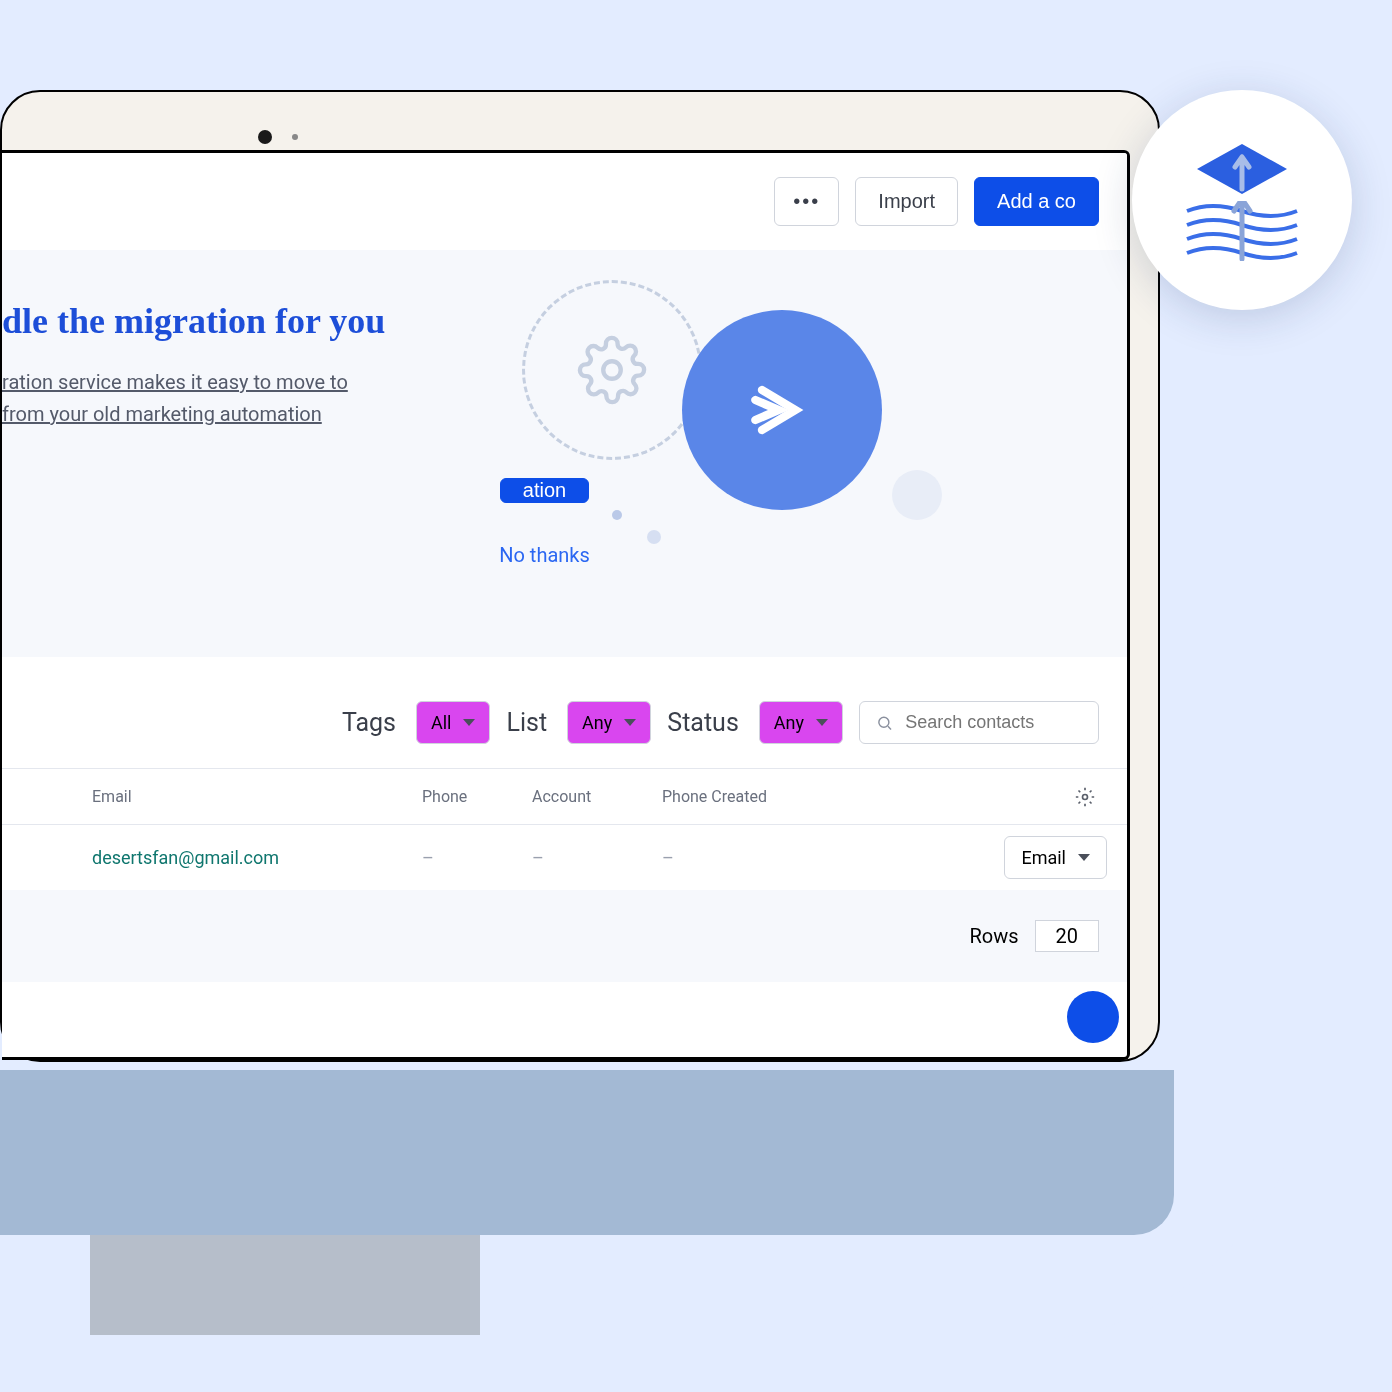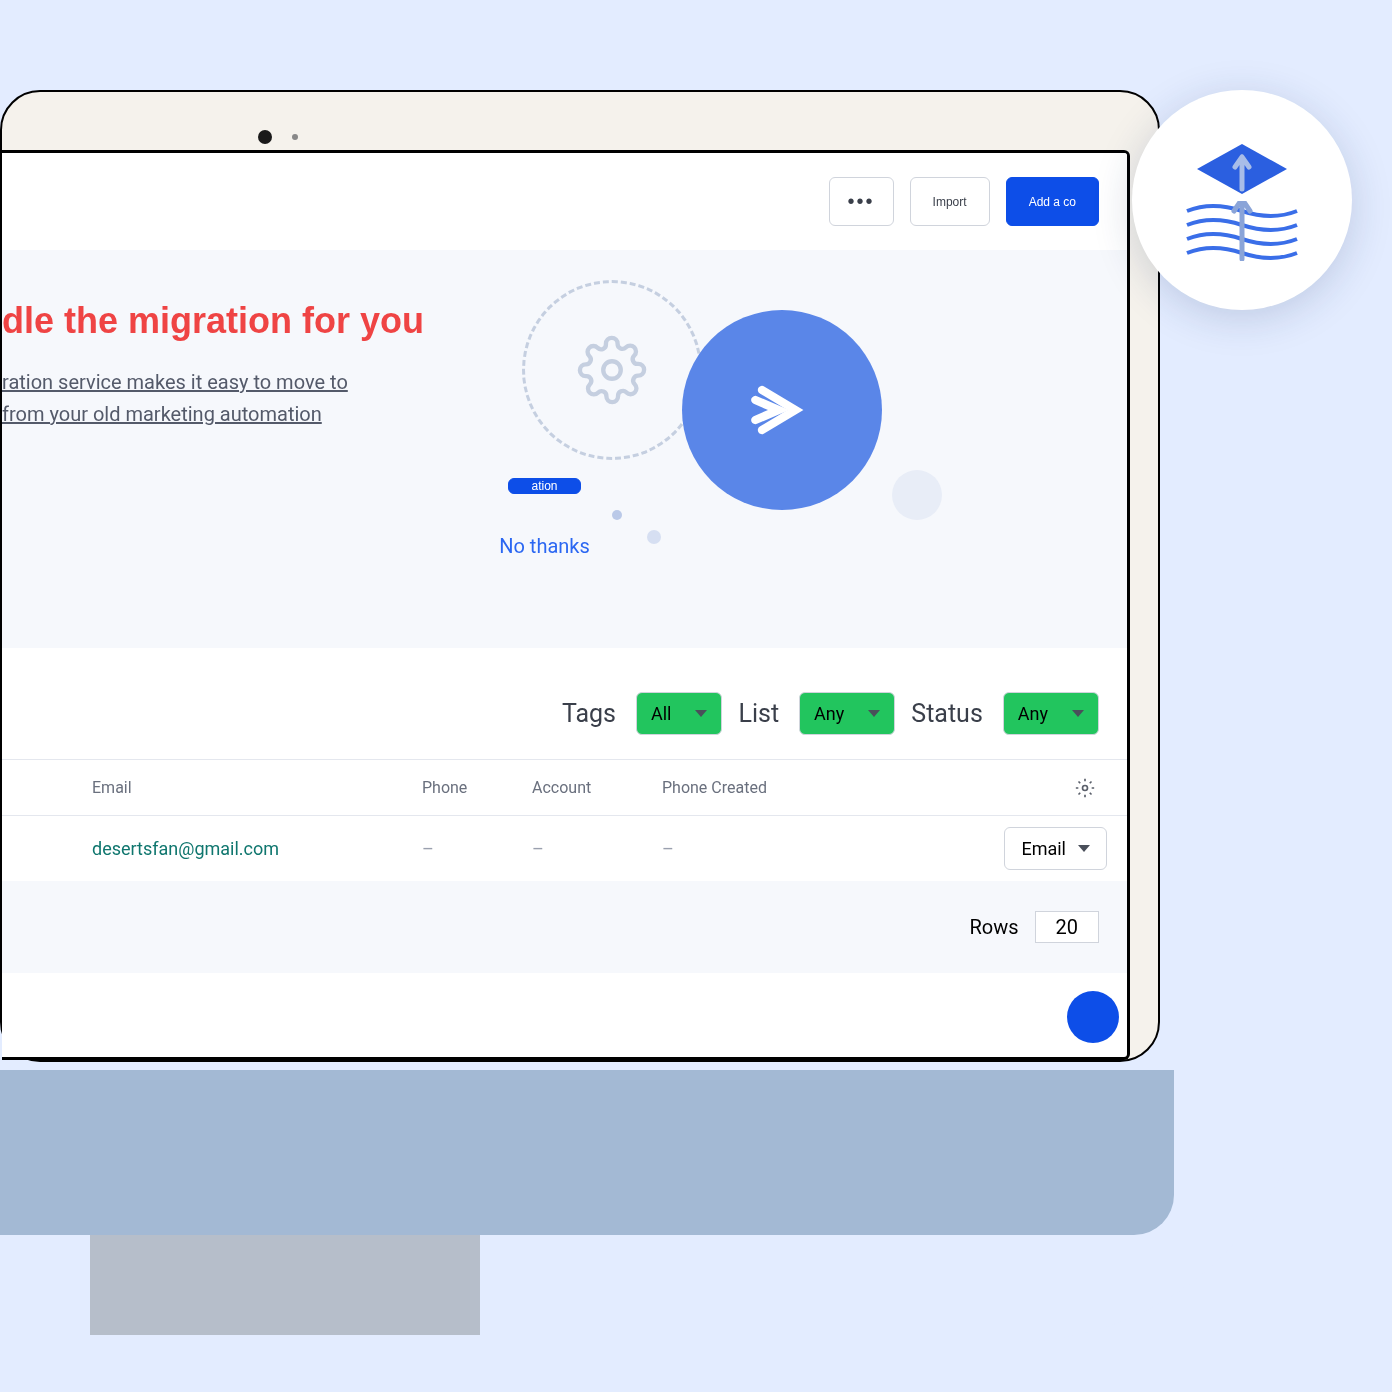--- a/index.html
+++ b/index.html
@@ -65,21 +65,21 @@
 .toolbar {
   display: flex;
   justify-content: flex-end;
   gap: 16px;
   padding: 24px 28px;
   background: #fff;
 }
 .btn {
   padding: 0 22px;
   border-radius: 6px;
-  font-size: 12px;
+  font-size: 20px;
   cursor: pointer;
   border: 1px solid #d0d4dc;
   background: #fff;
   color: #3a3f4a;
 }
 .btn-icon {
   padding: 12px 18px;
   font-size: 20px;
   letter-spacing: 2px;
 }
@@ -88,23 +88,23 @@
   color: #fff;
   border: 1px solid #0d4ee8;
   text-align: right;
 }
 .hero {
   background: #f6f8fc;
   padding: 50px 40px 90px 0;
   position: relative;
 }
 .hero-title {
-  font-family: Liberation Sans, sans-serif;
+  font-family: Liberation Serif, serif;
   font-size: 36px;
-  color: #ef4444;
+  color: #1d4ed8;
   margin-bottom: 24px;
 }
 .hero-desc {
   font-size: 20px;
   line-height: 1.6;
   color: #545a6a;
   max-width: 480px;
   margin-bottom: 48px;
   text-decoration: underline;
 }
@@ -157,23 +157,23 @@
   justify-content: flex-end;
 }
 .filter-label { font-size: 25px; color: #3a3f4a; margin-right: 4px; }
 .select {
   border: 1px solid #d0d4dc;
   border-radius: 6px;
   padding: 10px 14px;
   font-size: 18px;
   display: flex;
   align-items: center;
-  gap: 24px;
+  gap: 12px;
   cursor: pointer;
-  background: #22c55e;
+  background: #d946ef;
 }
 .caret { width: 0; height: 0; border-left: 6px solid transparent; border-right: 6px solid transparent; border-top: 7px solid #4a4f5a; }
 .search {
   border: 1px solid #d0d4dc;
   border-radius: 6px;
   padding: 10px 16px;
   display: flex;
   align-items: center;
   gap: 12px;
   width: 240px;
@@ -305,20 +305,27 @@
       </div>
       <span class="filter-label">List</span>
       <div class="select">
         <span>Any</span>
           <span class="caret"></span>
       </div>
       <span class="filter-label">Status</span>
       <div class="select">
         <span>Any</span>
           <span class="caret"></span>
+      </div>
+      <div class="search">
+        <svg width="20" height="20" viewBox="0 0 24 24" fill="none" stroke="#8a909e" stroke-width="2">
+          <circle cx="11" cy="11" r="7"></circle>
+            <path d="M21 21l-4.3-4.3"></path>
+        </svg>
+        <input type="text" placeholder="Search contacts" style="">
       </div>
     </div>
 
     <div class="table-header">
       <div class="th-email">Email</div>
       <div class="th-phone">Phone</div>
       <div class="th-account">Account</div>
       <div class="th-date">Phone Created</div>
       <svg class="gear-icon" width="20" height="20" viewBox="0 0 24 24" fill="none" stroke="currentColor" stroke-width="2">
         <circle cx="12" cy="12" r="3"></circle>

